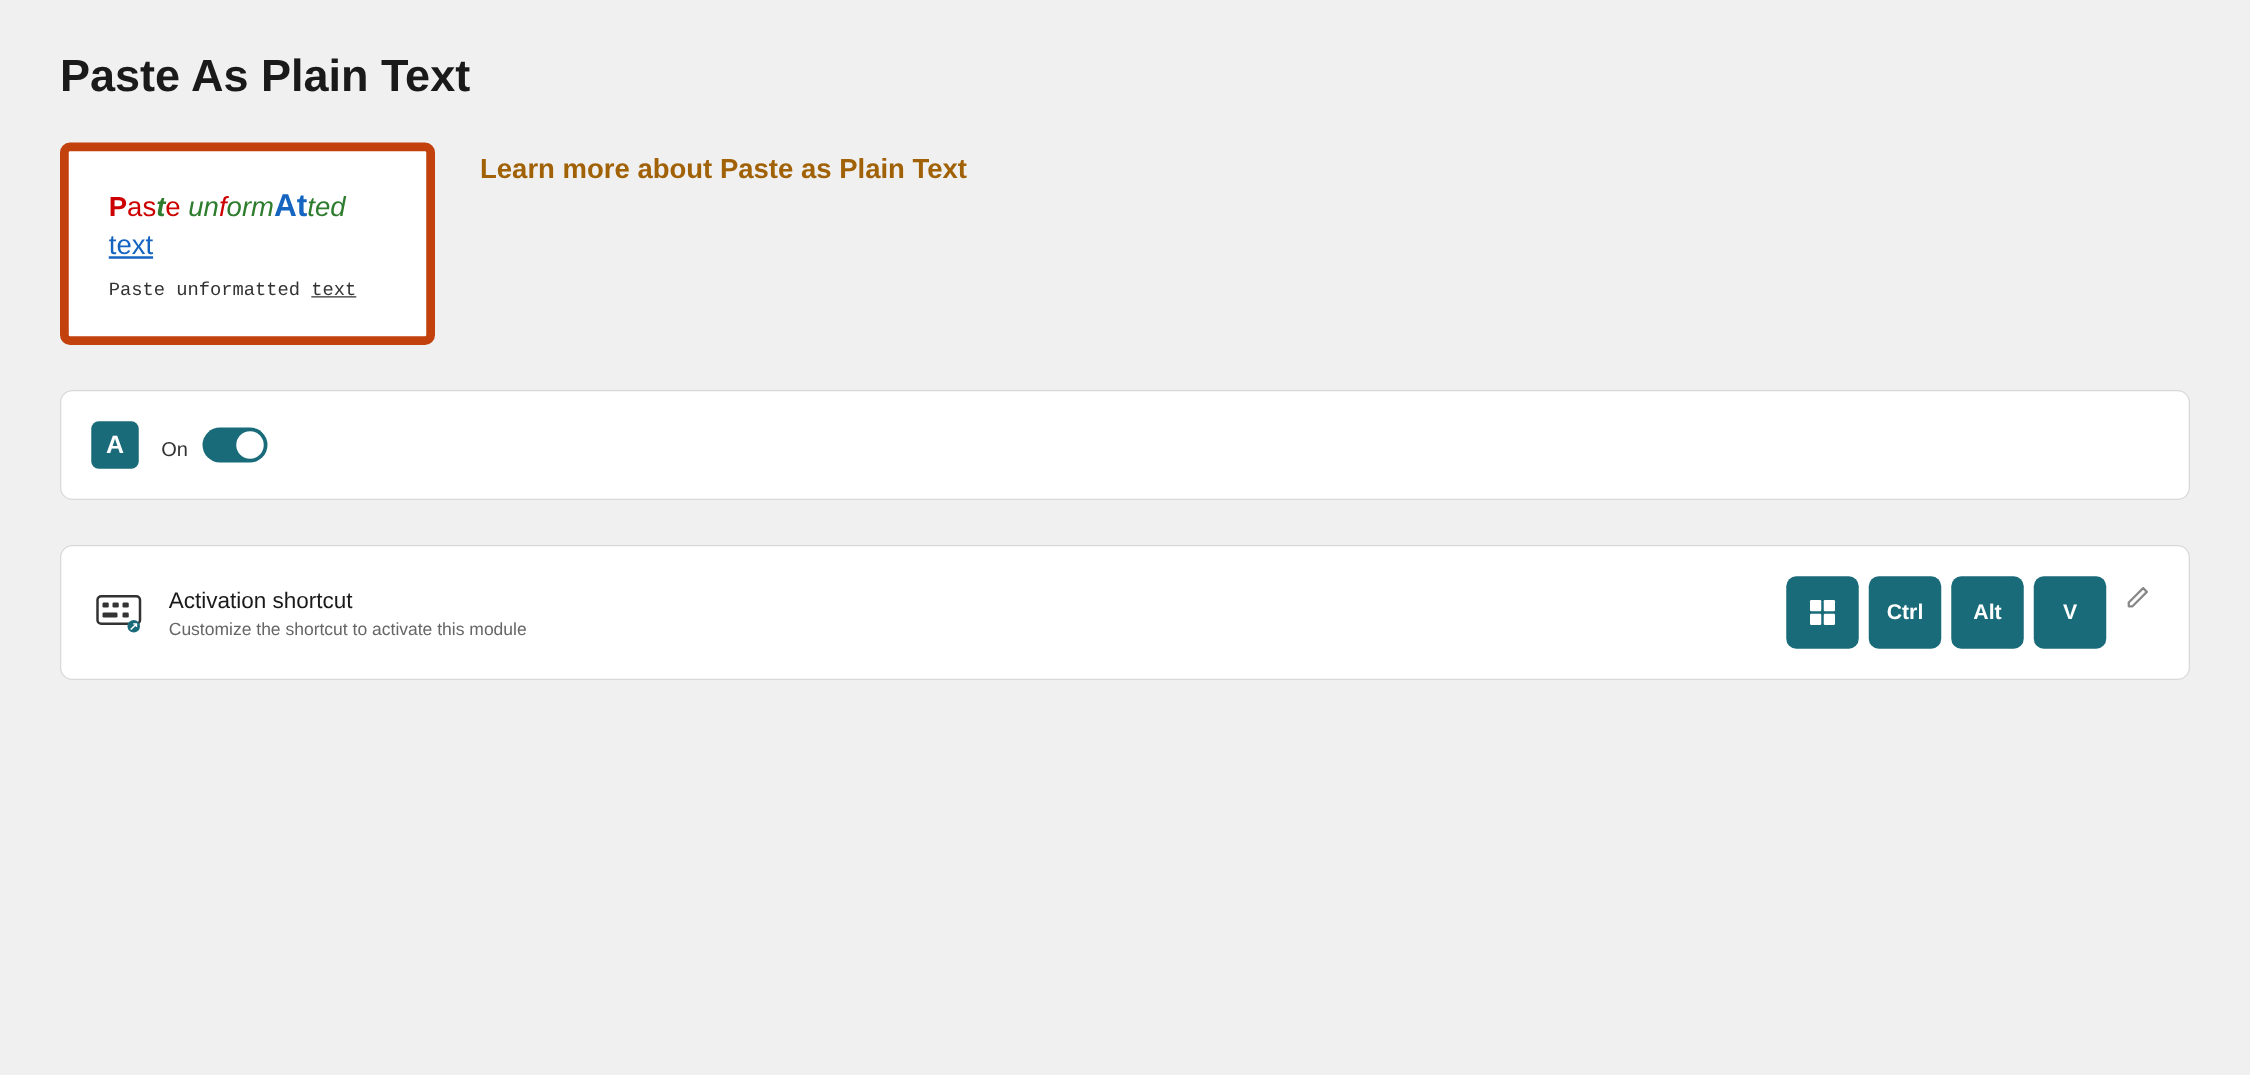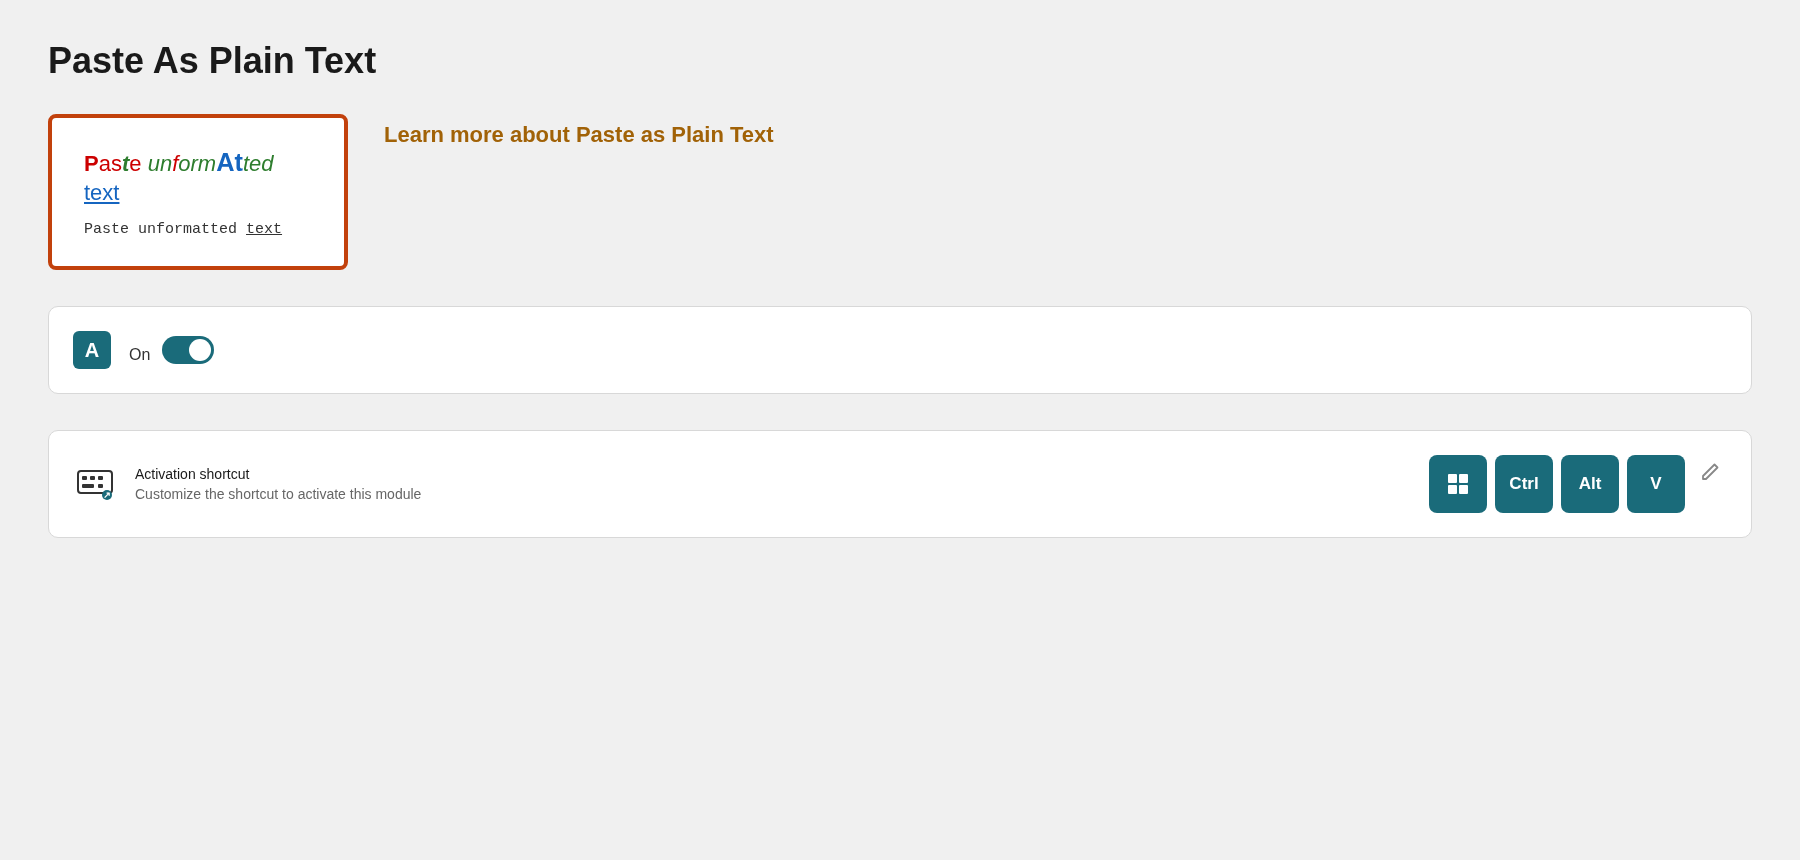--- a/index.html
+++ b/index.html
@@ -21,21 +21,21 @@
     .top-section {
       display: flex;
       align-items: flex-start;
       gap: 36px;
       margin-bottom: 36px;
     }
 
     .preview-card {
       background: #ffffff;
       border-radius: 8px;
-      border: 4px solid #c2410c;
+      border: 7px solid #c2410c;
       padding: 28px 32px;
       min-width: 280px;
       max-width: 300px;
       flex-shrink: 0;
       display: flex;
       flex-direction: column;
       gap: 14px;
     }
 
     .preview-formatted {
@@ -159,21 +159,21 @@
       align-items: center;
       justify-content: center;
       flex-shrink: 0;
     }
 
     .shortcut-info {
       flex: 1;
     }
 
     .shortcut-title {
-      font-size: 14px;
+      font-size: 18px;
       font-weight: 400;
       color: #1a1a1a;
       margin-bottom: 4px;
     }
 
     .shortcut-subtitle {
       font-size: 14px;
       color: #666;
     }
 

